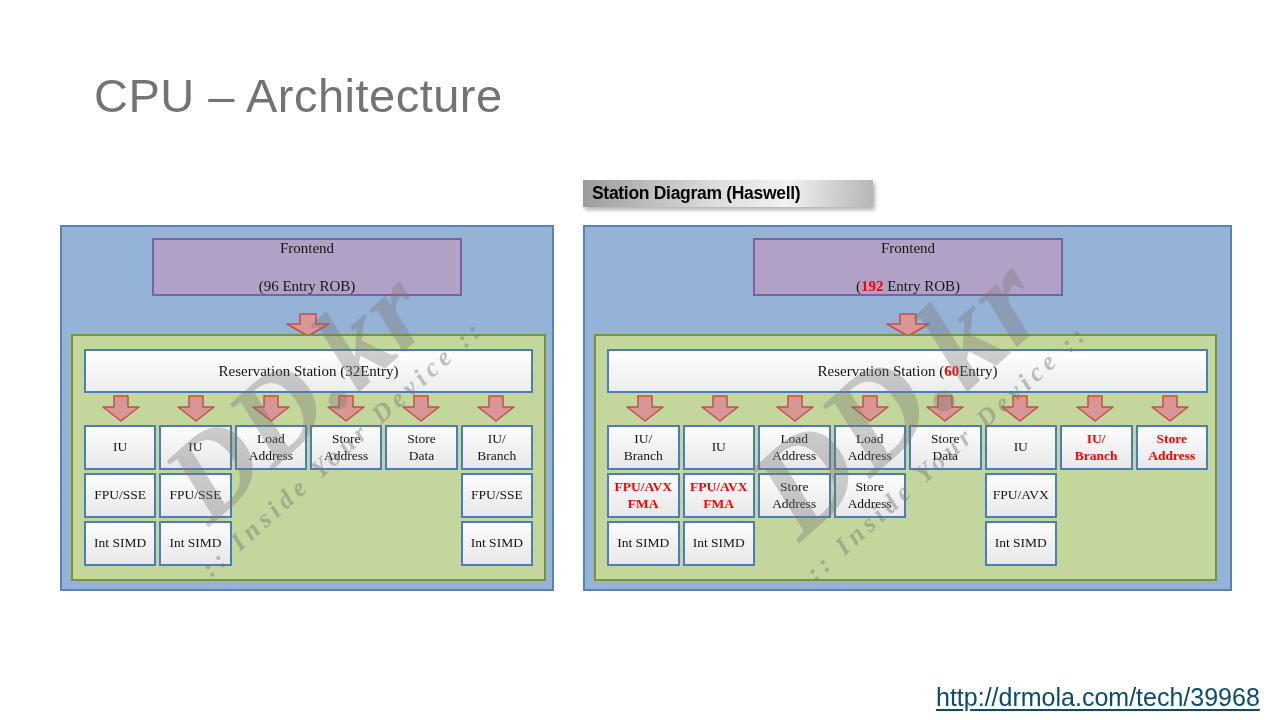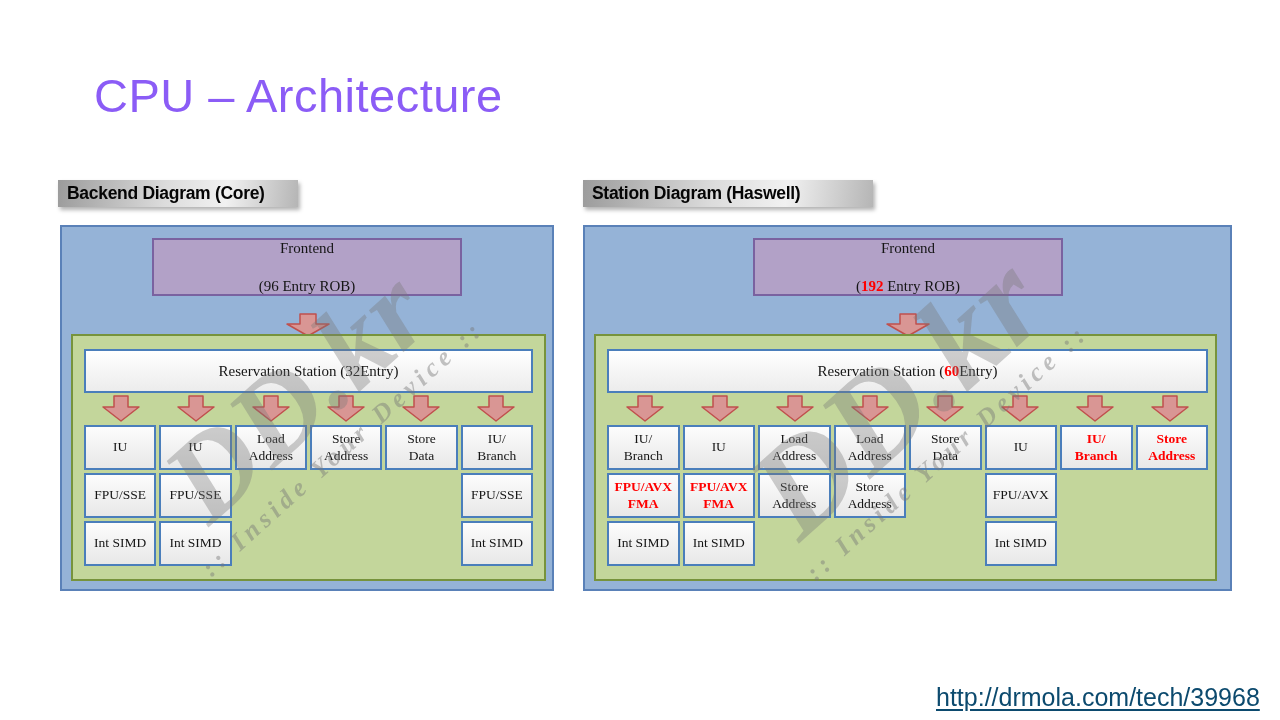--- a/index.html
+++ b/index.html
@@ -1,21 +1,21 @@
 <!DOCTYPE html>
 <html><head>
 <meta charset="utf-8">
 <style>
   html,body{margin:0;padding:0;background:#fff;}
   .slide{position:relative;width:1280px;height:720px;background:#ffffff;overflow:hidden;
          font-family:"Liberation Sans",sans-serif;}
 
   
   .title{position:absolute;left:94px;top:68px;font-size:47px;font-weight:400;
-         color:#8b5cf6;letter-spacing:0.5px;}
+         color:#737373;letter-spacing:0.5px;}
 
   
   .logo{position:absolute;left:1048px;top:22px;width:188px;height:126px;}
 
   
   .hdr{position:absolute;top:180px;height:27px;line-height:27px;padding-left:9px;
        font-weight:bold;font-size:17.5px;letter-spacing:-0.3px;color:#050505;box-sizing:border-box;
        background:linear-gradient(97deg,#9b9b9b 0%,#dcdcdc 45%,#f1f1f1 70%,#b5b5b5 100%);
        box-shadow:2px 3px 4px rgba(0,0,0,0.30);}
   .hdr-core{left:58px;width:240px;}
@@ -87,21 +87,20 @@
         text-decoration:underline;text-underline-offset:3px;}
 </style>
 </head>
 <body>
 
 <div class="slide">
 
   <div class="title">CPU – Architecture</div>
 
 
-  <div class="hdr hdr-core">Backend Diagram (Core)</div>
   <div class="hdr hdr-haswell">Station Diagram (Haswell)</div>
 
   <div class="panel core">
     <div class="frontend">
       <div>Frontend</div>
       <div><span>(</span><span>96</span><span> Entry ROB)</span></div>
     </div>
     <svg class="fe-arrow" width="46" height="24" viewBox="0 0 46 24">
       <path d="M15 1 H31 V11 H44 L23 23 L2 11 H15 Z"></path>
     </svg>

